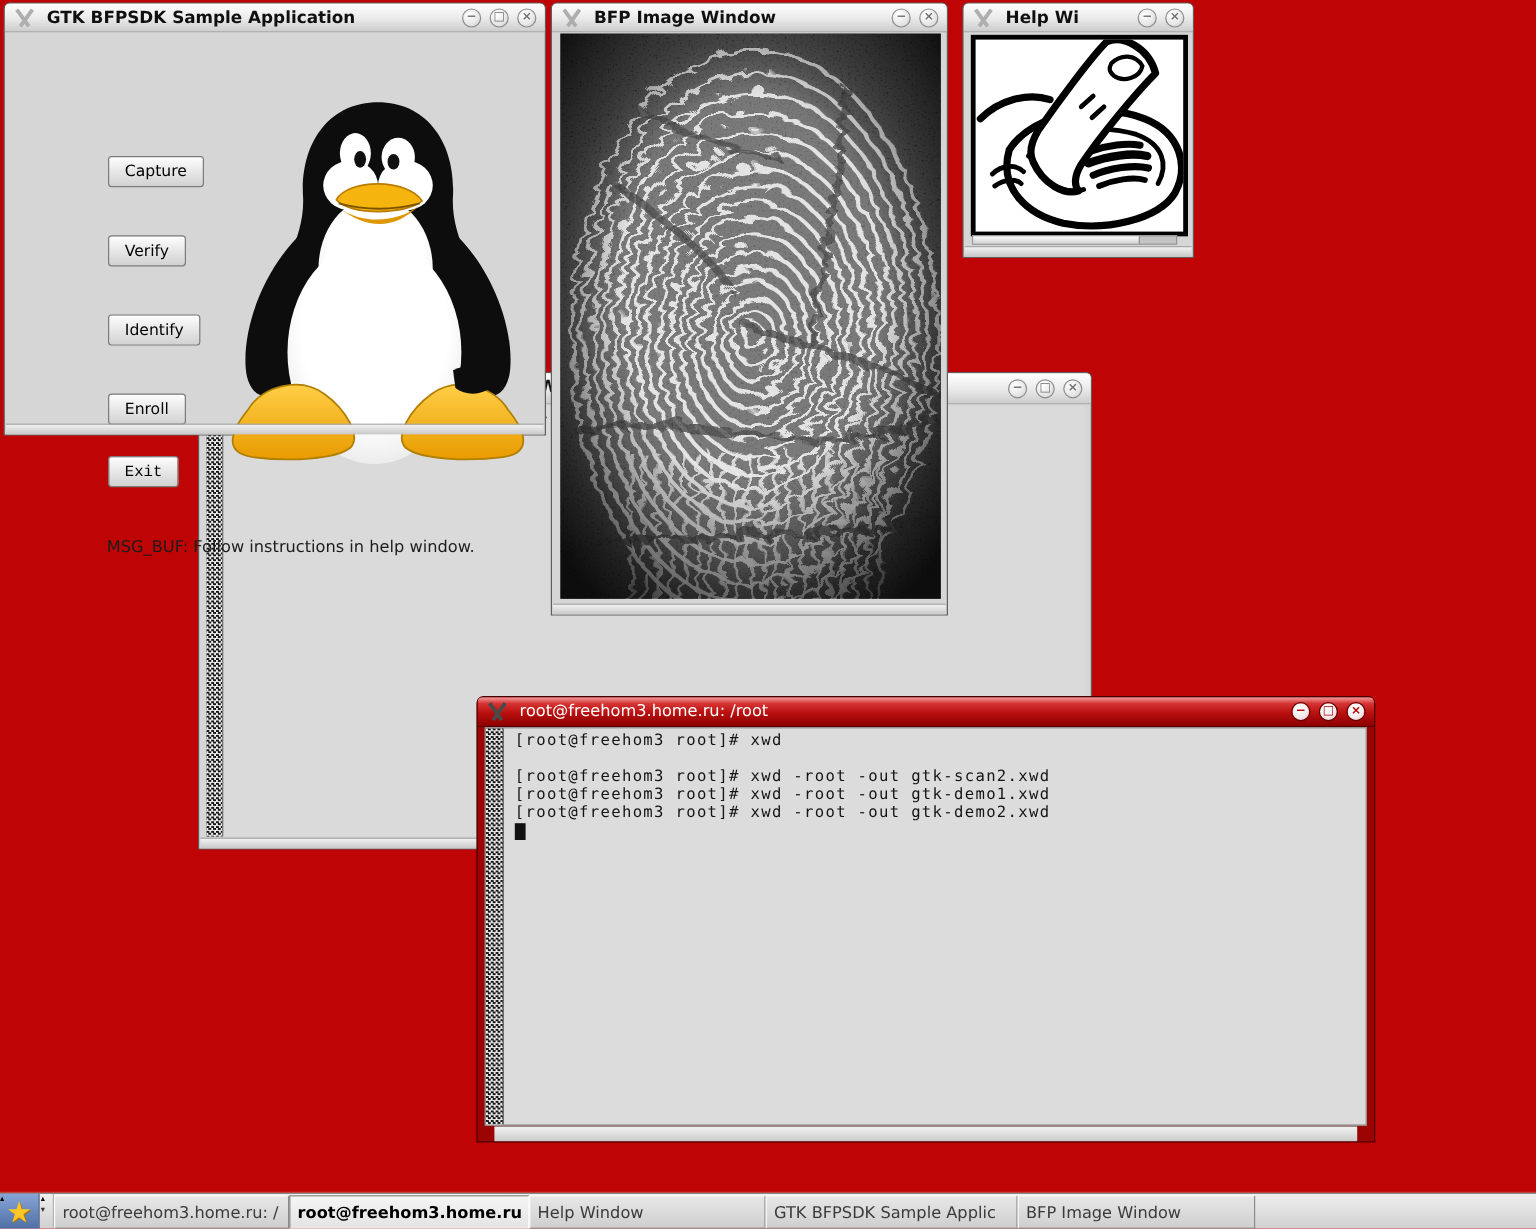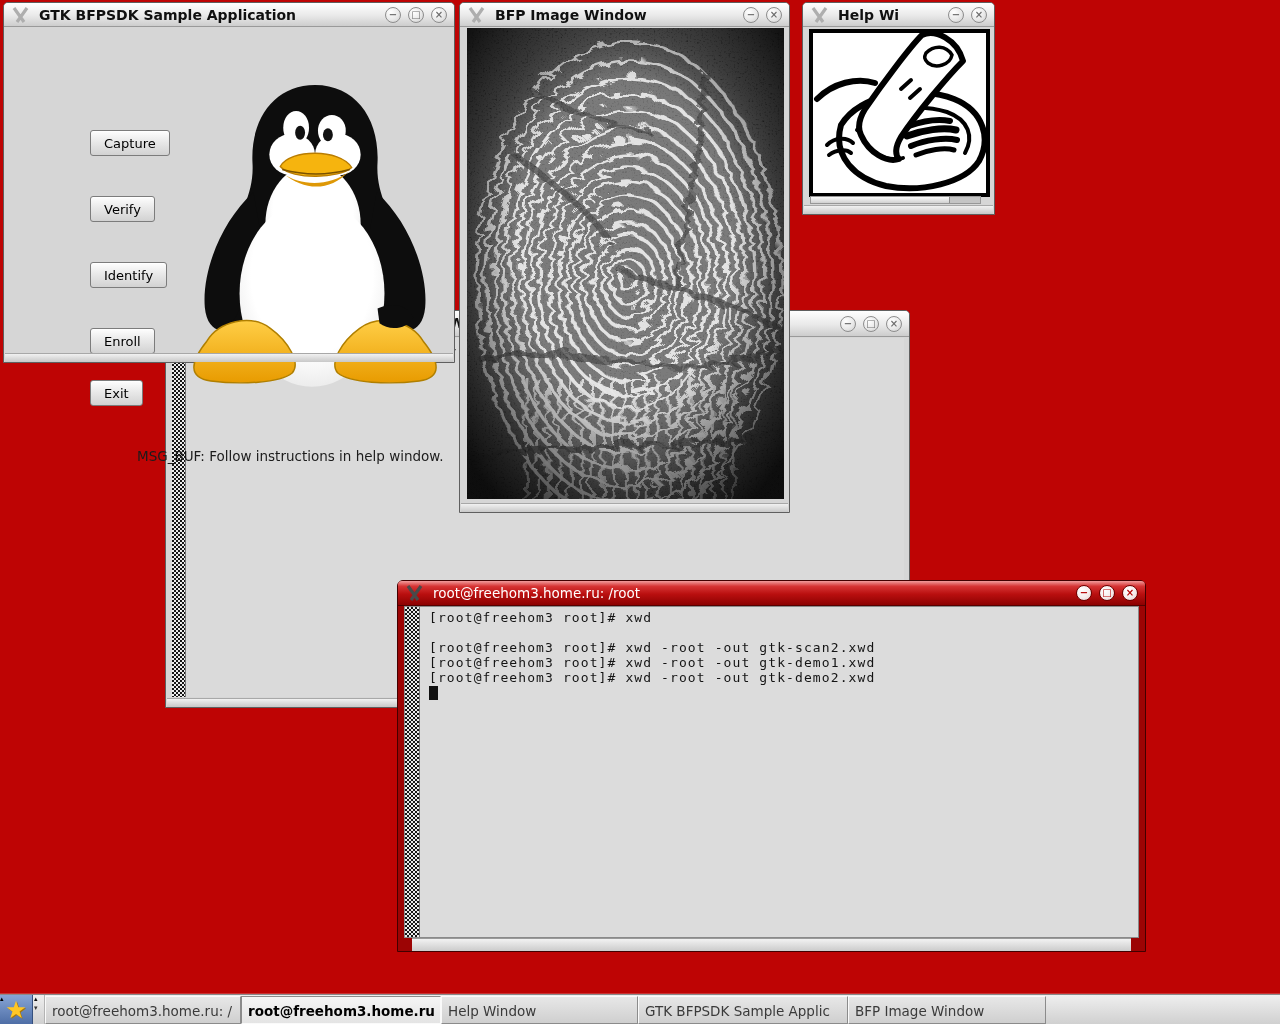--- a/index.html
+++ b/index.html
@@ -24,22 +24,22 @@
           font-size:10px; line-height:13px; text-align:center; font-weight:bold; }
 
   
   #win-app { left:3px; top:2px; width:452px; height:361px; z-index:5; }
   .btn-col { position:absolute; left:86px; top:127px; display:flex; flex-direction:column;
              align-items:flex-start; gap:40px; }
   .gtk-btn { font-family:"DejaVu Sans",sans-serif; font-size:13px; color:#000; height:26px;
              padding:0 13px; border:1px solid #7c7c7c; border-radius:3px;
              background:linear-gradient(#fefefe,#e9e9e9 45%,#d2d2d2);
              box-shadow:inset 0 1px 0 #fff; }
-  #exit-btn { position:absolute; left:86px; top:377px; }
-  .msg { position:absolute; left:85px; top:445px; font-size:13.5px; color:#1c1c1c; white-space:nowrap;margin-left:48px; }
+  #exit-btn { position:absolute; left:86px; top:377px;font-family:Liberation Mono, monospace; }
+  .msg { position:absolute; left:85px; top:445px; font-size:13.5px; color:#1c1c1c; white-space:nowrap; }
   .tux { position:absolute; left:177px; top:70px; width:268px; height:322px; }
 
   
   #win-bfp { left:459px; top:2px; width:331px; height:511px; z-index:3; }
   .fp-frame { position:absolute; left:7px; top:25px; width:317px; height:471px; background:#0a0a0a; }
   .fp-frame svg { display:block; width:100%; height:100%; }
 
   
   #win-help { left:802px; top:2px; width:193px; height:213px; z-index:5; }
   .help-img { position:absolute; left:6px; top:26px; width:181px; height:168px;

